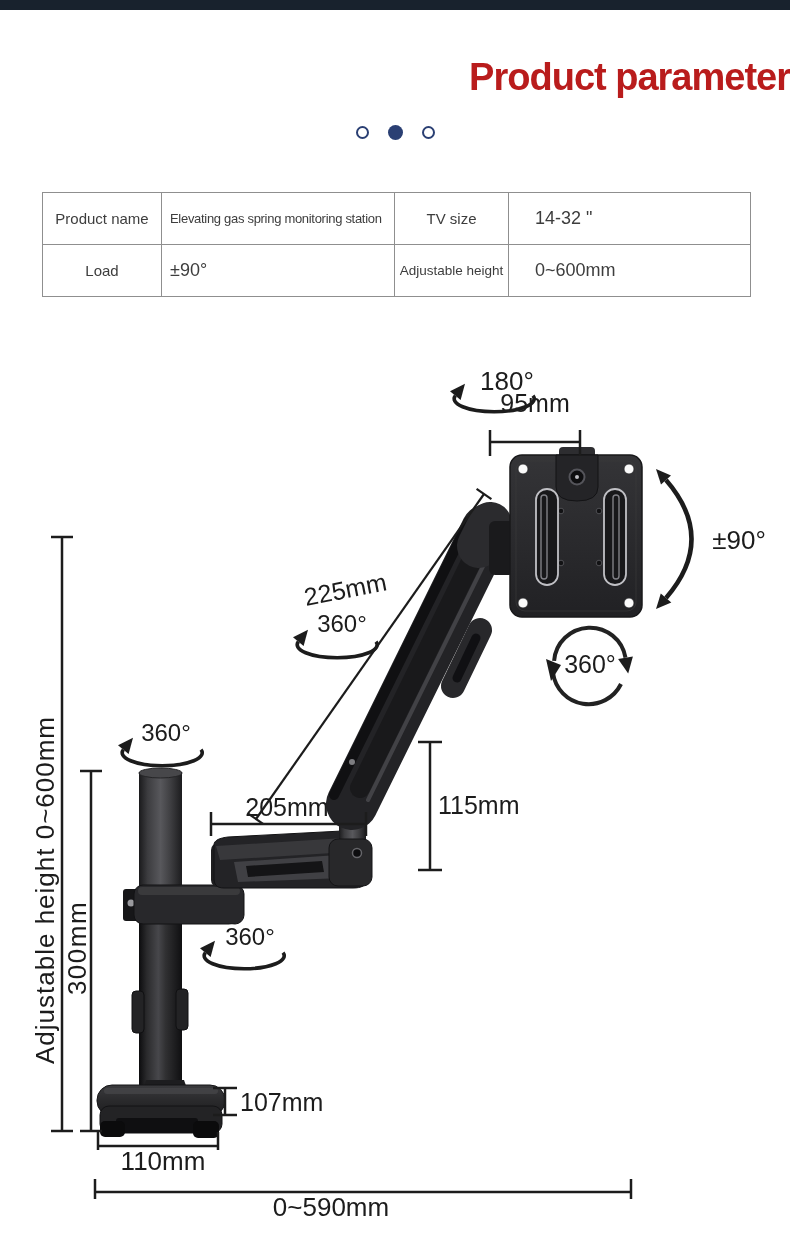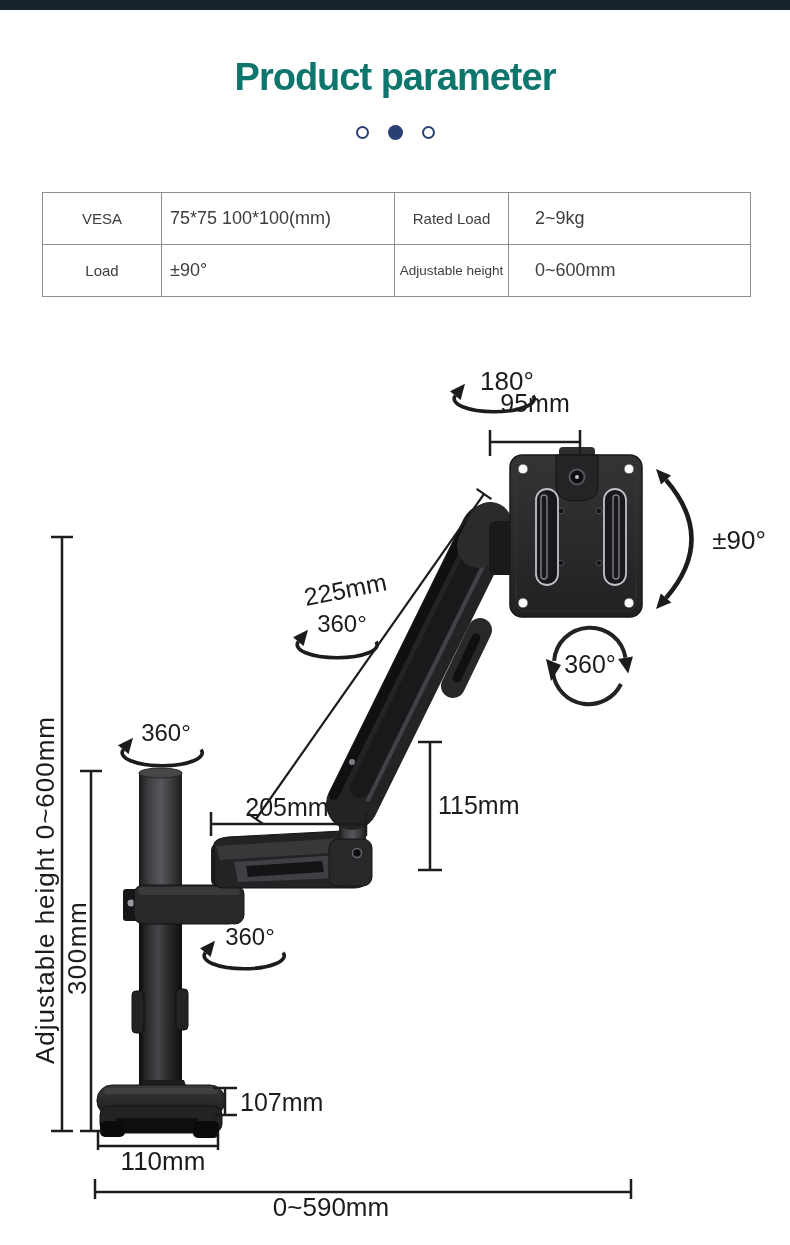--- a/index.html
+++ b/index.html
@@ -1,20 +1,20 @@
 <!DOCTYPE html>
 <html><head>
 <meta charset="utf-8">
 <style>
   html,body{margin:0;padding:0;background:#fff;}
   body{font-family:"Liberation Sans",sans-serif;}
   #stage{position:relative;width:790px;height:1245px;background:#ffffff;overflow:hidden;margin:0 auto;}
   .top-bar{position:absolute;left:0;top:0;width:790px;height:10px;background:#18222d;}
-  .page-title{position:absolute;left:0;top:56px;width:790px;text-align:center;
-    font-size:38px;font-weight:bold;letter-spacing:-1px;color:#0f766e;line-height:1.15;}
+  .page-title{position:absolute;left:0;top:56px;width:790px;text-align:right;
+    font-size:38px;font-weight:bold;letter-spacing:-1px;color:#b91c1c;line-height:1.15;}
   .dots{position:absolute;left:0;top:125px;width:790px;display:flex;justify-content:center;align-items:center;gap:19px;}
   .dot{width:13px;height:13px;border:2.5px solid #2a3f73;border-radius:50%;box-sizing:border-box;background:#fff;}
   .dot.active{width:15px;height:15px;border:none;background:#2a3f73;}
   table.spec{position:absolute;left:42px;top:192px;width:708px;border-collapse:collapse;table-layout:fixed;}
   table.spec td{border:1px solid #8f8f8f;height:49px;color:#3d3d3d;overflow:hidden;white-space:nowrap;}
   td.lbl{text-align:center;font-size:15px;}
   td.lbl.sm{font-size:13.5px;margin-left:38px;}
   td.val{text-align:left;padding-left:8px;font-size:18px;}
   td.val.sm{font-size:13px;letter-spacing:-0.3px;}
   td.val.col4{padding-left:26px;}
@@ -39,25 +39,25 @@
   </div>
 
   <table class="spec">
     <colgroup>
         <col style="width:119px">
         <col style="width:233px">
         <col style="width:114px">
         <col style="width:242px">
       </colgroup>
     <tbody>
-    <tr>
-      <td class="lbl">VESA</td>
-      <td class="val">75*75 100*100(mm)</td>
-      <td class="lbl">Rated Load</td>
-      <td class="val col4">2~9kg</td>
+        <tr>
+      <td class="lbl">Product name</td>
+      <td class="val sm">Elevating gas spring monitoring station</td>
+      <td class="lbl">TV size</td>
+      <td class="val col4">14-32 "</td>
     </tr>
     <tr>
       <td class="lbl">Load</td>
       <td class="val">±90°</td>
       <td class="lbl sm">Adjustable height</td>
       <td class="val col4">0~600mm</td>
     </tr>
   </tbody>
     </table>
 

